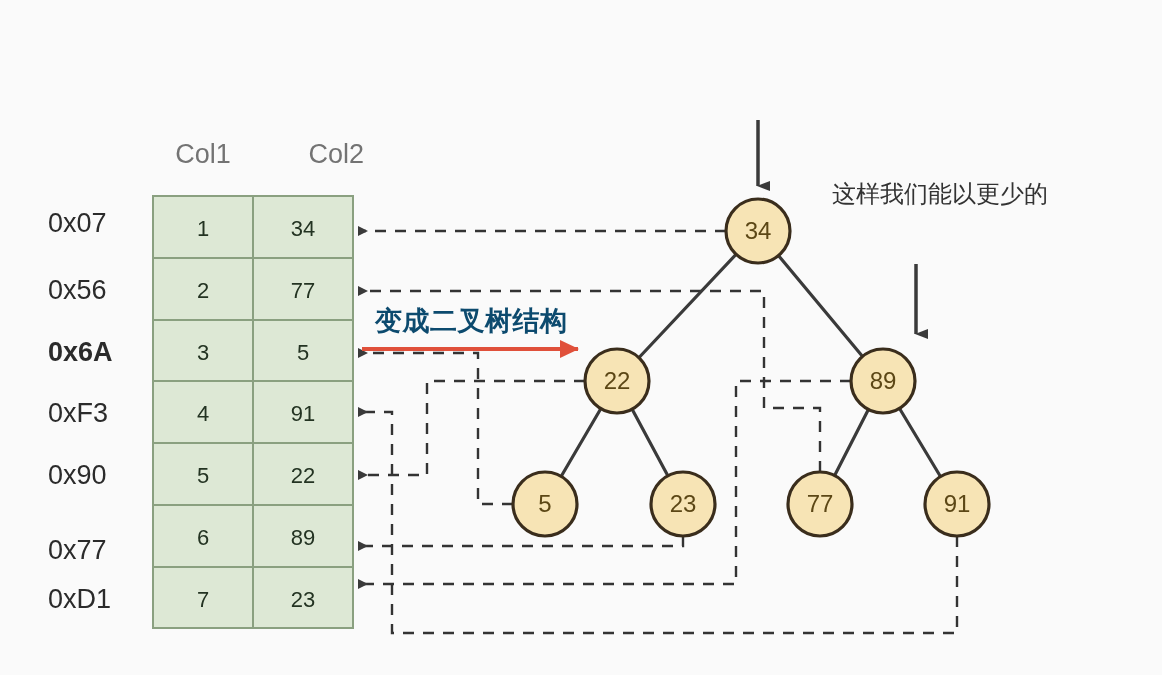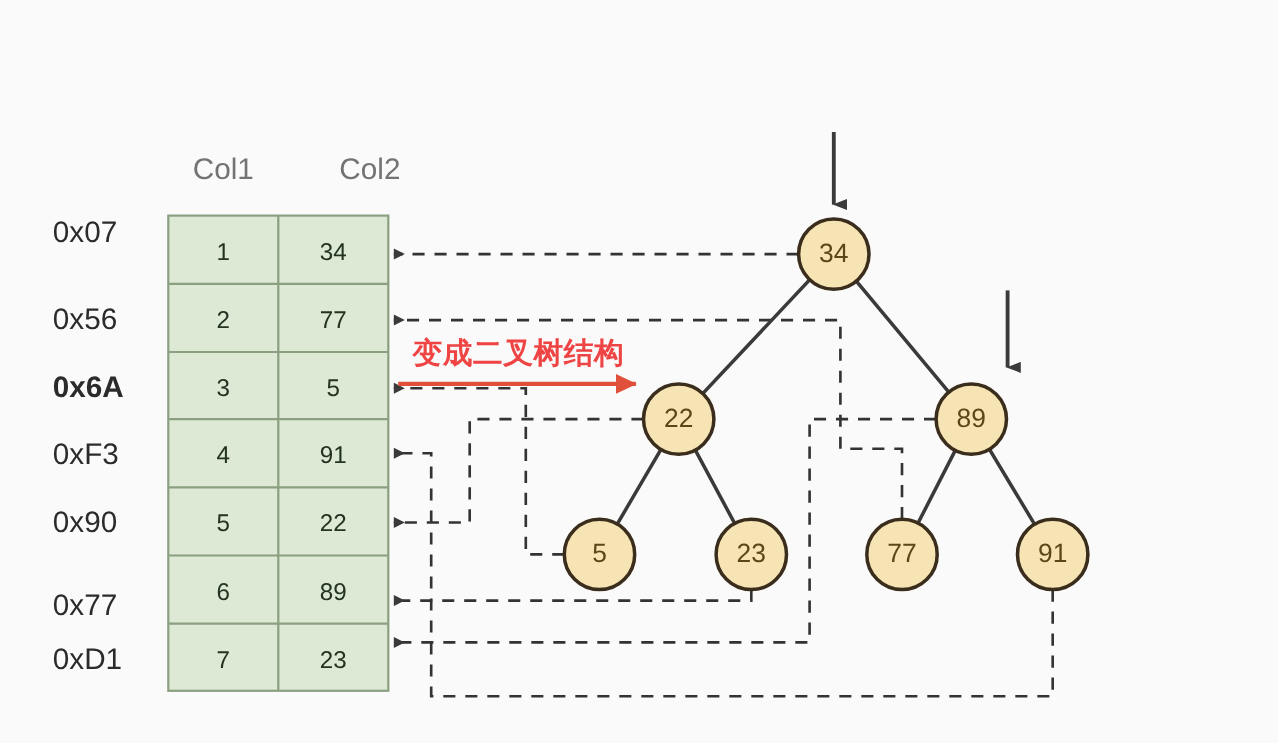--- a/index.html
+++ b/index.html
@@ -56,21 +56,21 @@
     position: absolute;
     font-size: 24px;
     color: #333333;
     line-height: 1.38;
     white-space: nowrap;
   }
   .anno-red {
     position: absolute;
     font-size: 27px;
     font-weight: bold;
-    color: #ef4444;
+    color: #0c4a6e;
     white-space: nowrap;
     letter-spacing: 0.5px;
   }
 </style>
 </head>
 <body>
 
 <div id="stage">
 
   <svg class="layer" viewBox="0 0 1162 675">
@@ -135,21 +135,21 @@
       <circle cx="545" cy="504" r="32" fill="#f7e4b5" stroke="#3a2d1c" stroke-width="3.2"></circle>
       <circle cx="683" cy="504" r="32" fill="#f7e4b5" stroke="#3a2d1c" stroke-width="3.2"></circle>
       <circle cx="820" cy="504" r="32" fill="#f7e4b5" stroke="#3a2d1c" stroke-width="3.2"></circle>
       <circle cx="957" cy="504" r="32" fill="#f7e4b5" stroke="#3a2d1c" stroke-width="3.2"></circle>
     </g>
   </svg>
 
   <div class="col-header" style="left:153px; top:139px; width:100px;">Col1</div>
   <div class="col-header" style="left:264px; top:139px; width:100px;text-align:right;">Col2</div>
 
-  <div class="addr-label" style="left:48px; top:196px;">0x07</div>
+  <div class="addr-label" style="left:48px; top:208px;">0x07</div>
   <div class="addr-label" style="left:48px; top:275px;">0x56</div>
   <div class="addr-label" style="left:48px; top:337px;font-weight:bold;">0x6A</div>
   <div class="addr-label" style="left:48px; top:398px;">0xF3</div>
   <div class="addr-label" style="left:48px; top:460px;">0x90</div>
   <div class="addr-label" style="left:48px; top:522px;margin-top:13px;">0x77</div>
   <div class="addr-label" style="left:48px; top:584px;">0xD1</div>
 
   <div class="cell-text" style="left:153px; top:216px; width:100px;">1</div>
   <div class="cell-text" style="left:153px; top:278px; width:100px;">2</div>
   <div class="cell-text" style="left:153px; top:340px; width:100px;">3</div>
@@ -170,14 +170,15 @@
   <div class="node-text" style="left:577px; top:367px; width:80px;">22</div>
   <div class="node-text" style="left:843px; top:367px; width:80px;">89</div>
   <div class="node-text" style="left:505px; top:490px; width:80px;">5</div>
   <div class="node-text" style="left:643px; top:490px; width:80px;">23</div>
   <div class="node-text" style="left:780px; top:490px; width:80px;">77</div>
   <div class="node-text" style="left:917px; top:490px; width:80px;">91</div>
 
   <div class="anno-red" style="left:375px; top:303px;">变成二叉树结构</div>
 
 
+  <div class="anno" style="left:832px; top:177px;">这样我们能以更少的</div>
 
 </div>
 
 </body></html>

